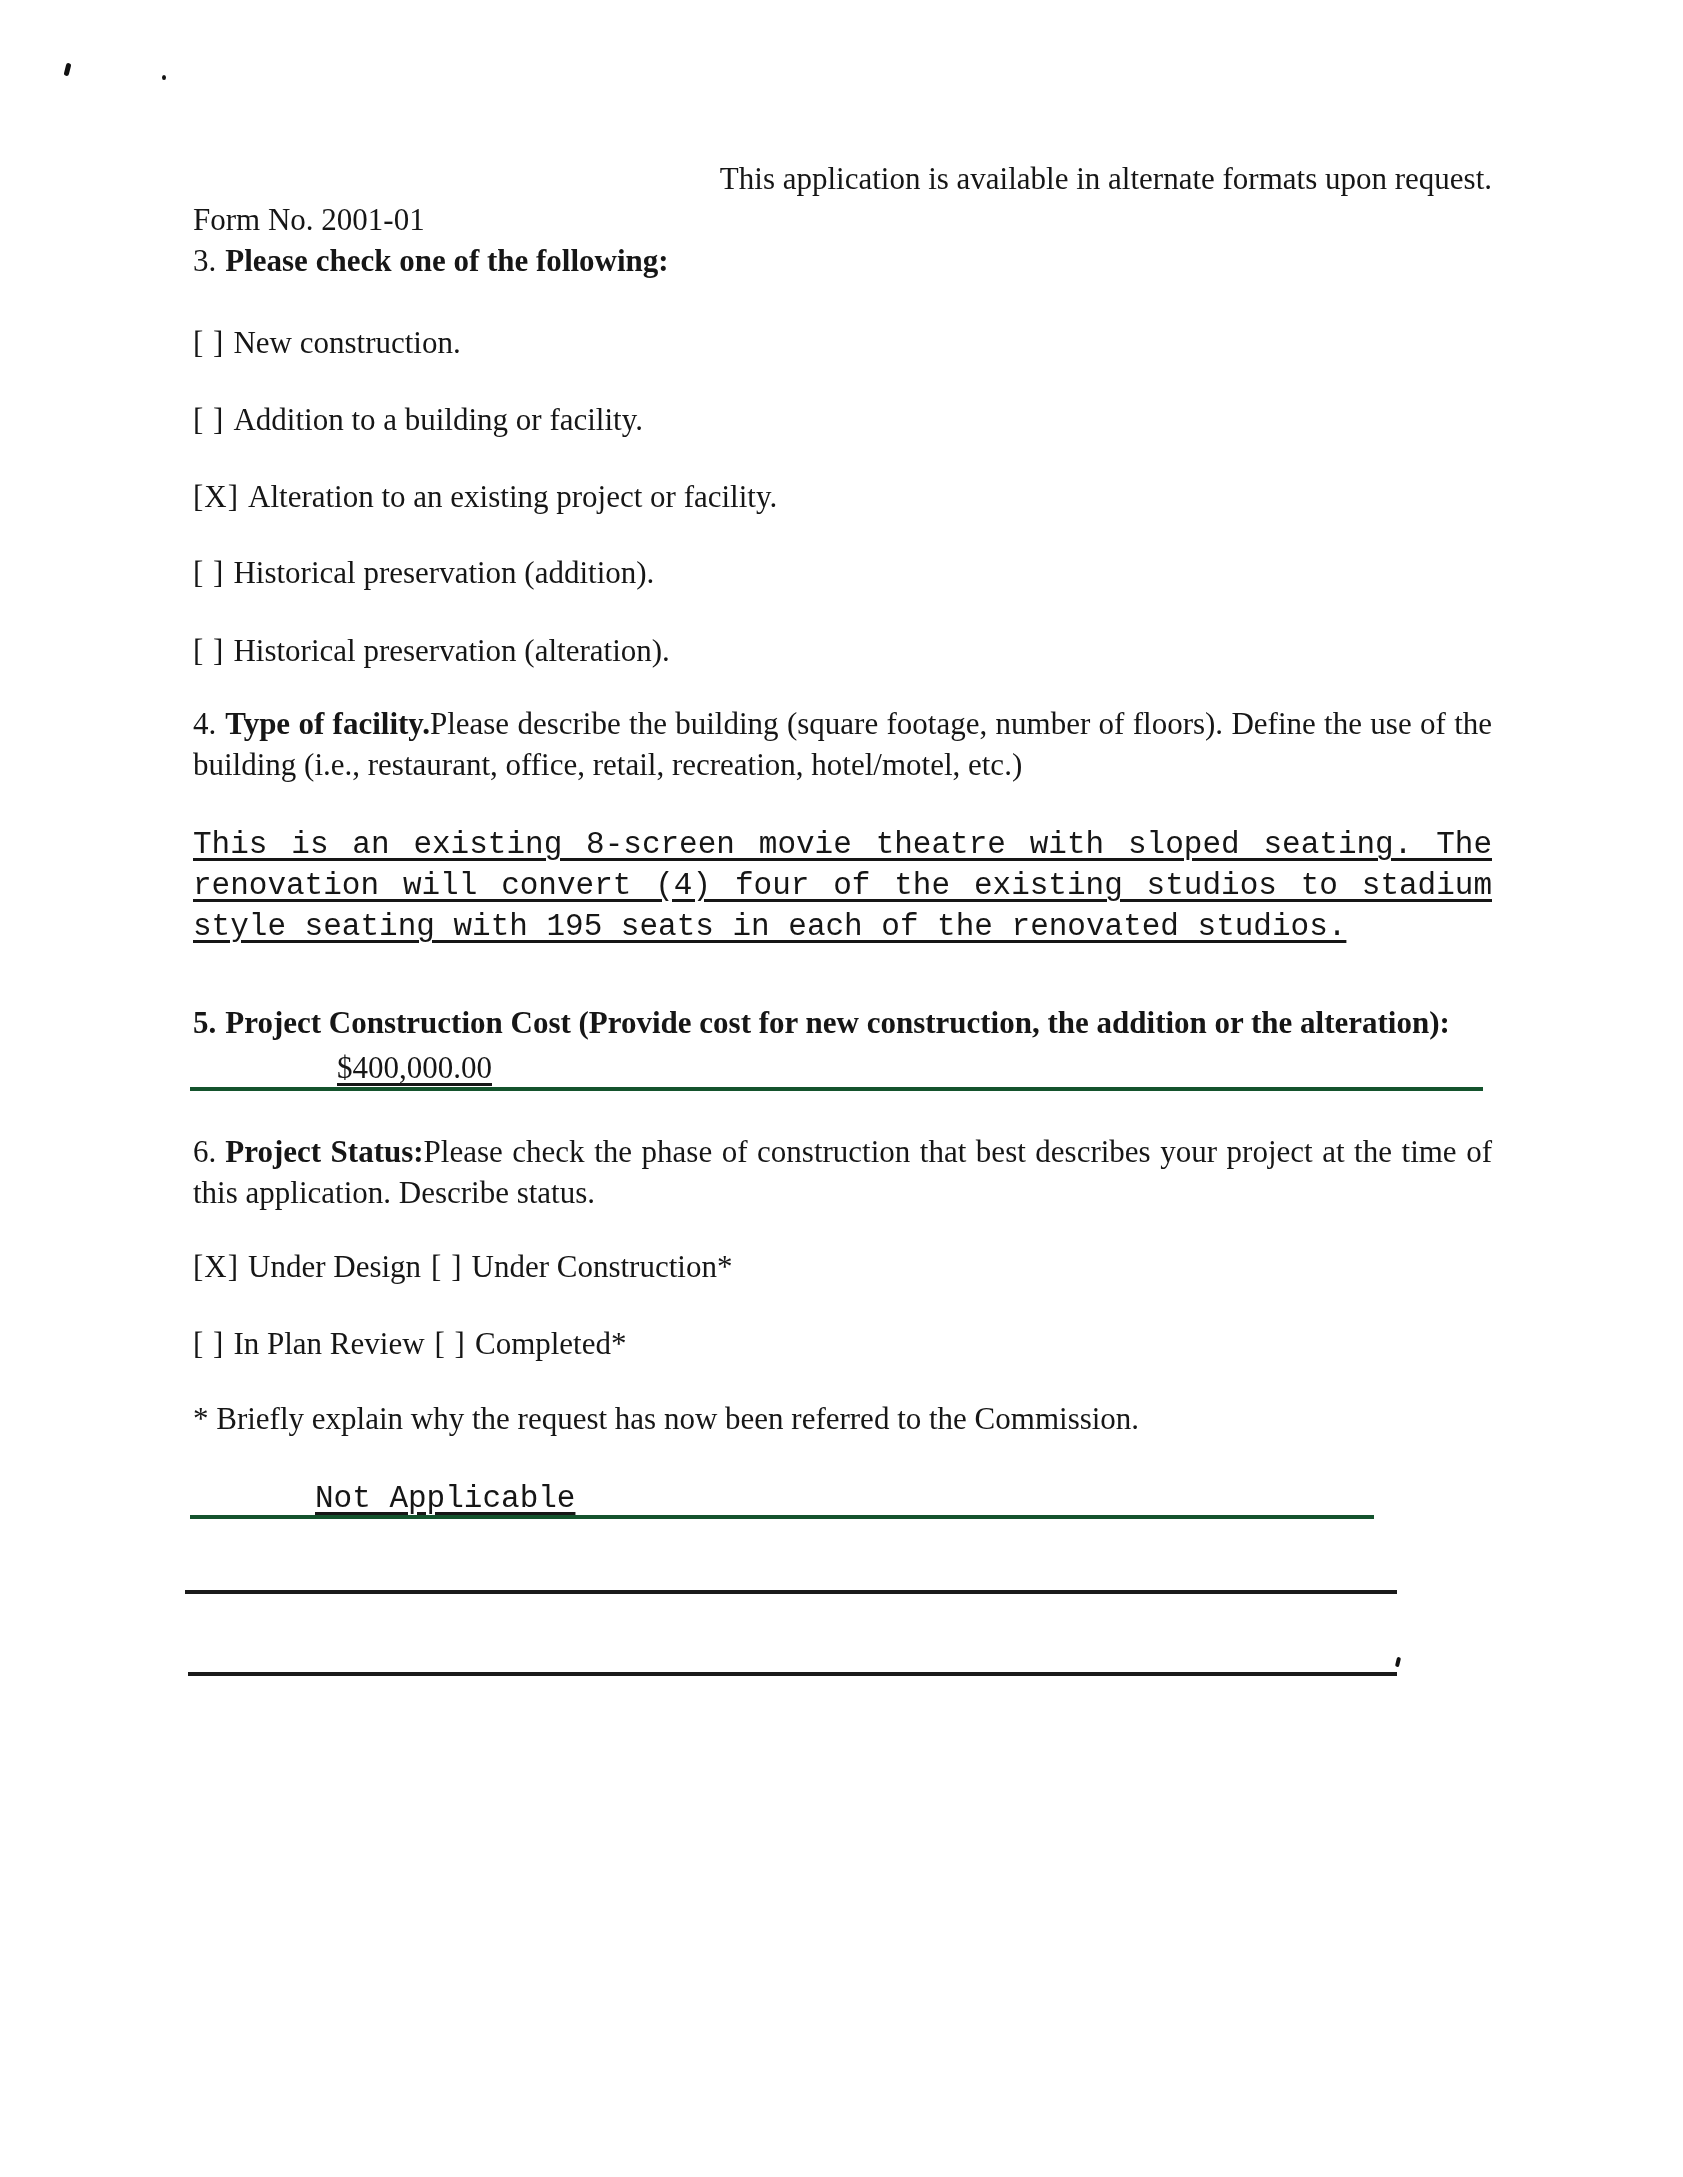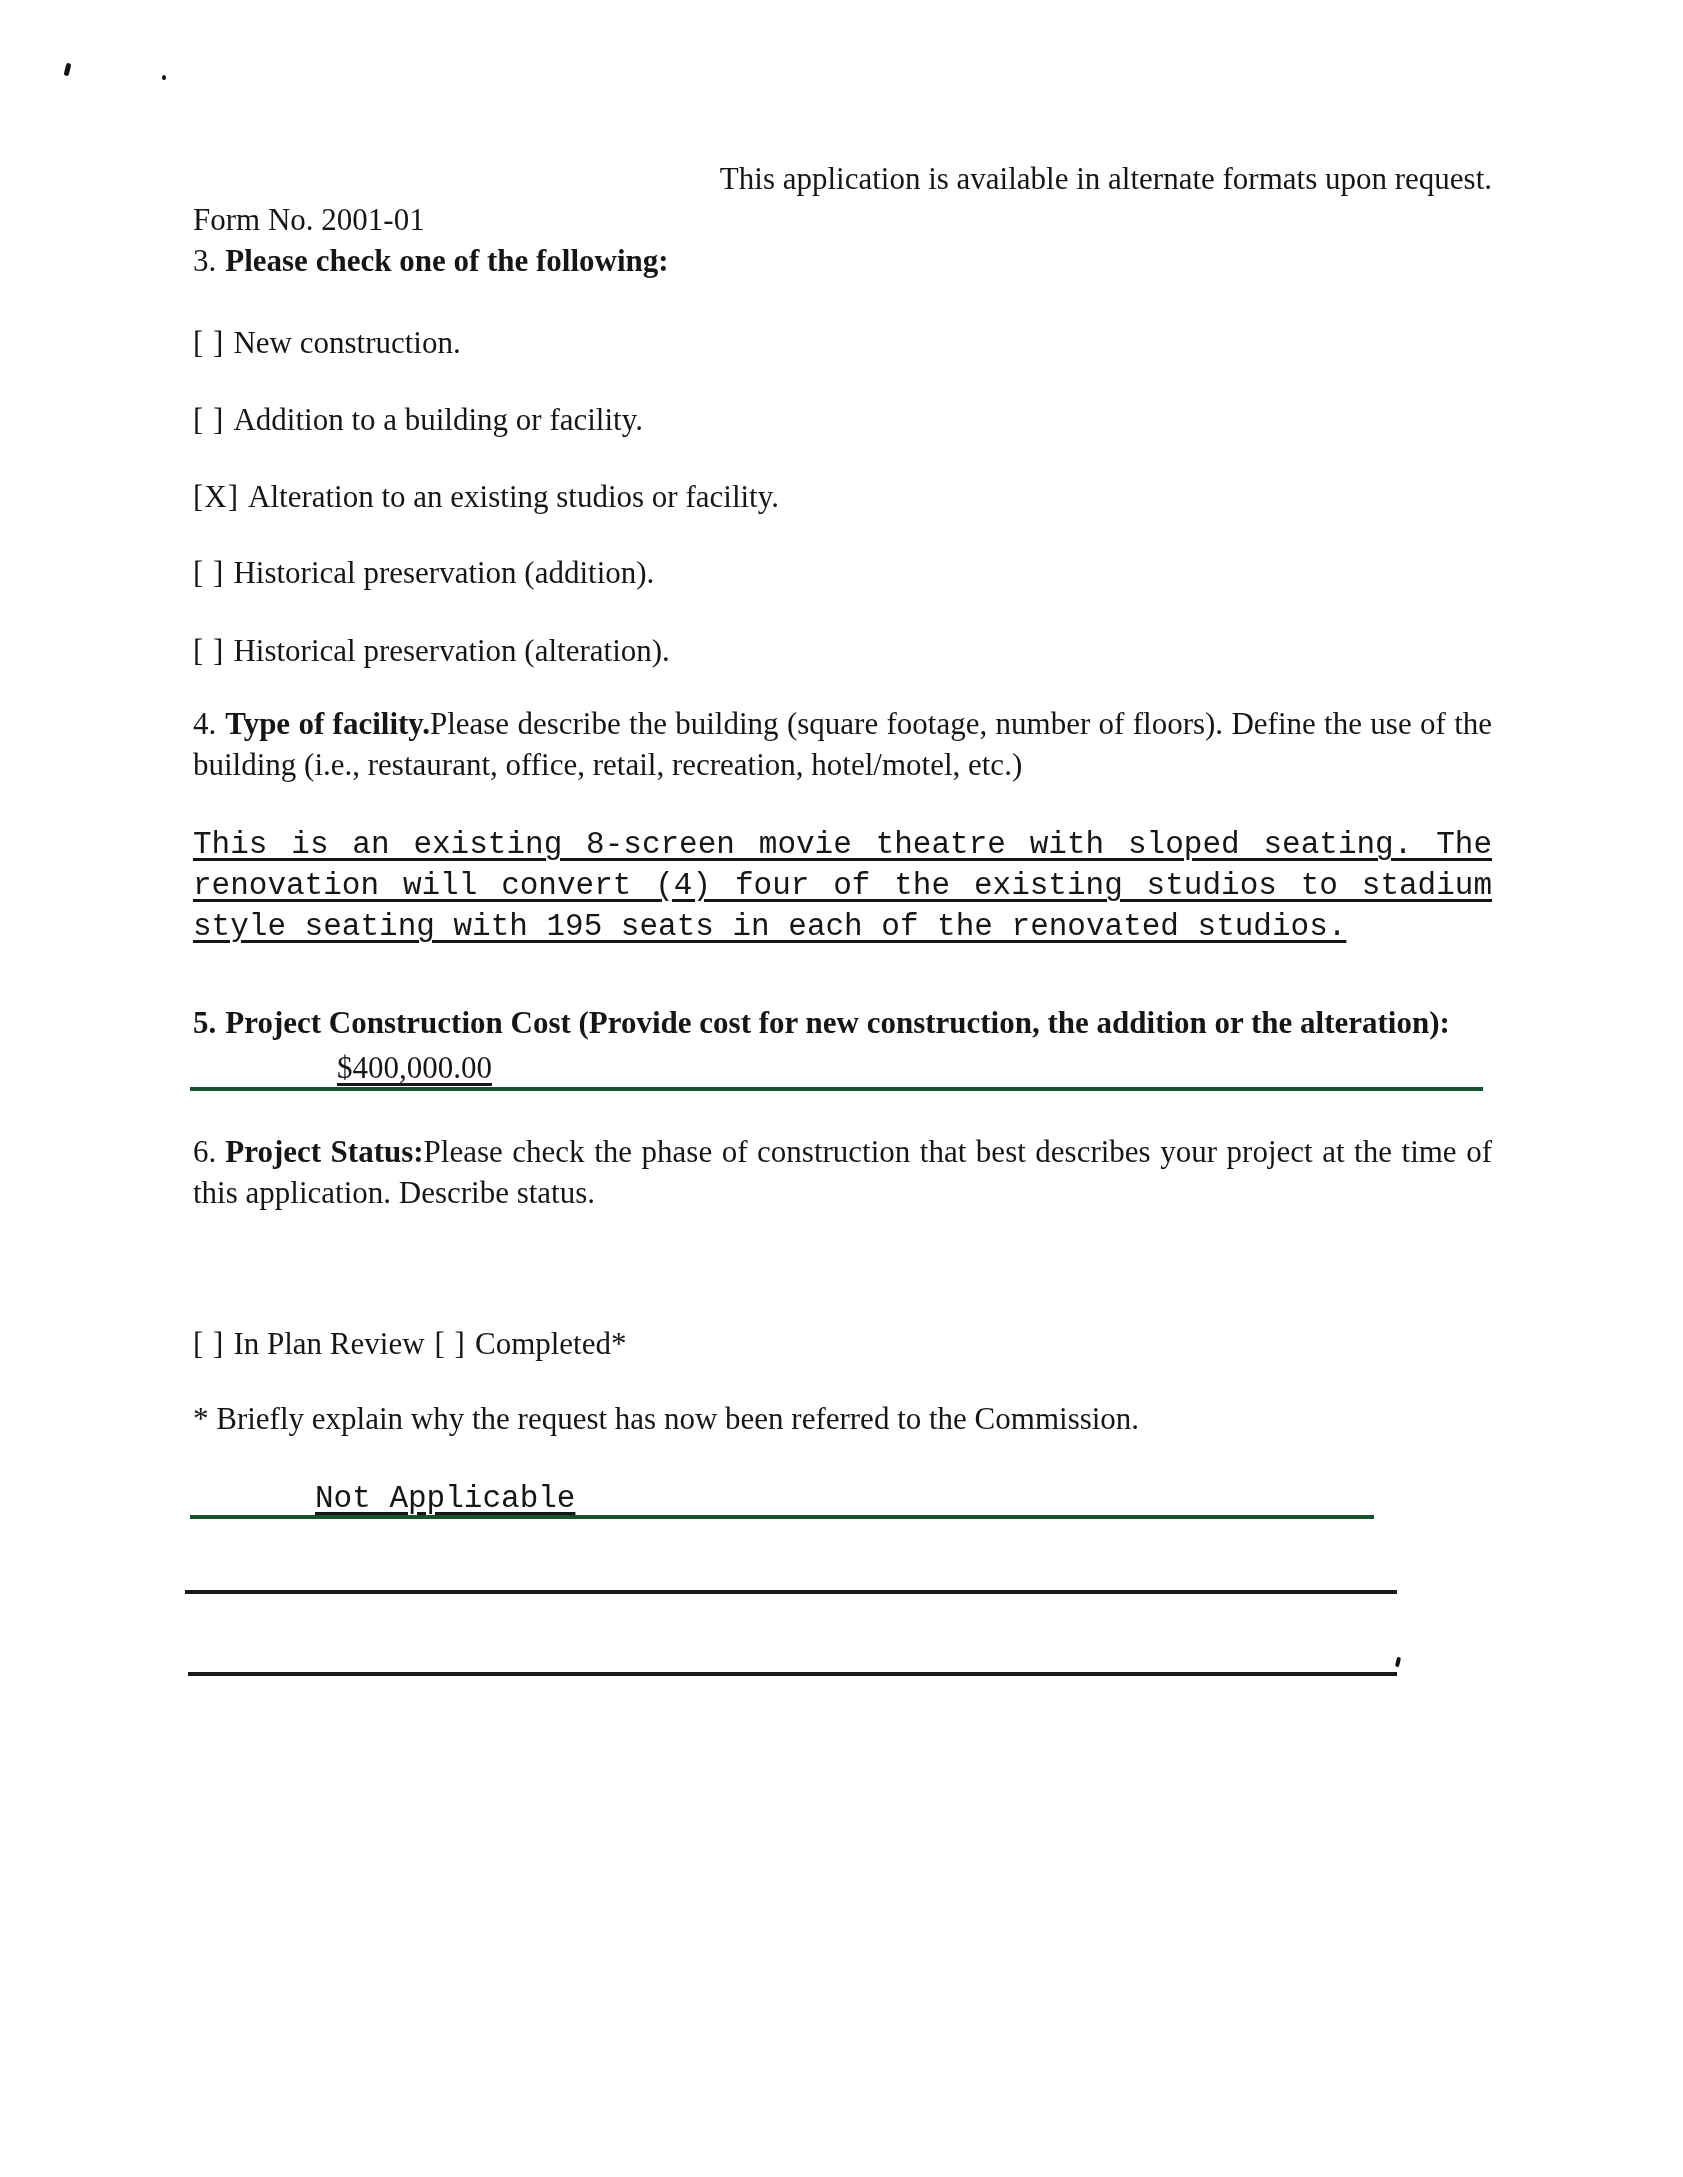--- a/index.html
+++ b/index.html
@@ -70,21 +70,21 @@
     <span class="num">3.</span><span class="bold">Please check one of the following:</span>
   </div>
 
   <div class="blk" style="top:322px;">
     <span class="box">[ ]</span><span>New construction.</span>
   </div>
   <div class="blk" style="top:399px;">
     <span class="box">[ ]</span><span>Addition to a building or facility.</span>
   </div>
   <div class="blk" style="top:476px;">
-    <span class="box">[X]</span><span>Alteration to an existing studios or facility.</span>
+    <span class="box">[X]</span><span>Alteration to an existing project or facility.</span>
   </div>
   <div class="blk" style="top:552px;">
     <span class="box">[ ]</span><span>Historical preservation (addition).</span>
   </div>
   <div class="blk" style="top:630px;">
     <span class="box">[ ]</span><span>Historical preservation (alteration).</span>
   </div>
 
   <div class="blk just" style="top:703px;">
     <span class="num">4.</span><span class="bold ttl">Type of facility.</span><span>Please describe the building (square footage, number of floors). Define the use of the building (i.e., restaurant, office, retail, recreation, hotel/motel, etc.)</span>
@@ -97,20 +97,23 @@
   </div>
 
   <div class="rule-row" style="left:190px; top:1045px; width:1293px; height:46px; line-height:46px;">
     <span class="fill" style="margin-left:147px;">$400,000.00</span>
   </div>
 
   <div class="blk just" style="top:1131px;">
     <span class="num">6.</span><span class="bold ttl">Project Status:</span><span>Please check the phase of construction that best describes your project at the time of this application. Describe status.</span>
   </div>
 
+  <div class="blk" style="top:1246px;">
+    <span class="box">[X]</span><span class="lbl">Under Design</span><span class="box mid">[ ]</span><span>Under Construction*</span>
+  </div>
   <div class="blk" style="top:1323px;">
     <span class="box">[ ]</span><span class="lbl">In Plan Review</span><span class="box mid">[ ]</span><span>Completed*</span>
   </div>
 
   <div class="blk" style="top:1398px;">* Briefly explain why the request has now been referred to the Commission.</div>
 
   <div class="rule-row" style="left:190px; top:1475px; width:1184px; height:44px; line-height:44px;">
     <span class="fill" style="margin-left:125px;font-family:Liberation Mono, monospace;">Not Applicable</span>
   </div>
 

